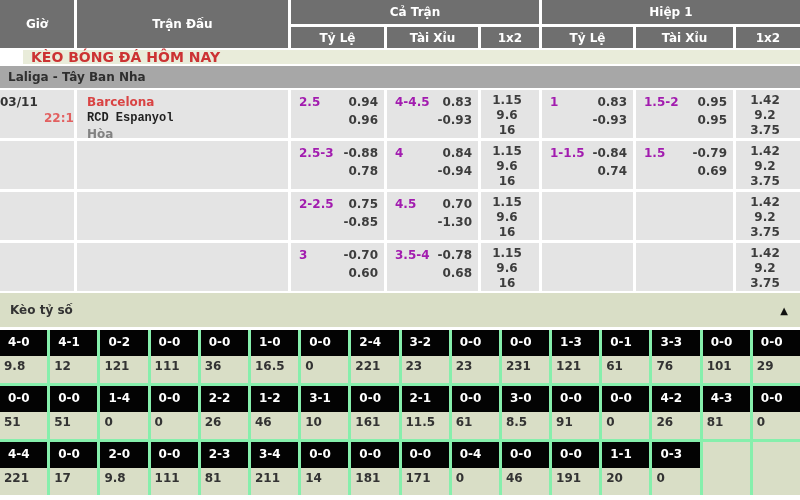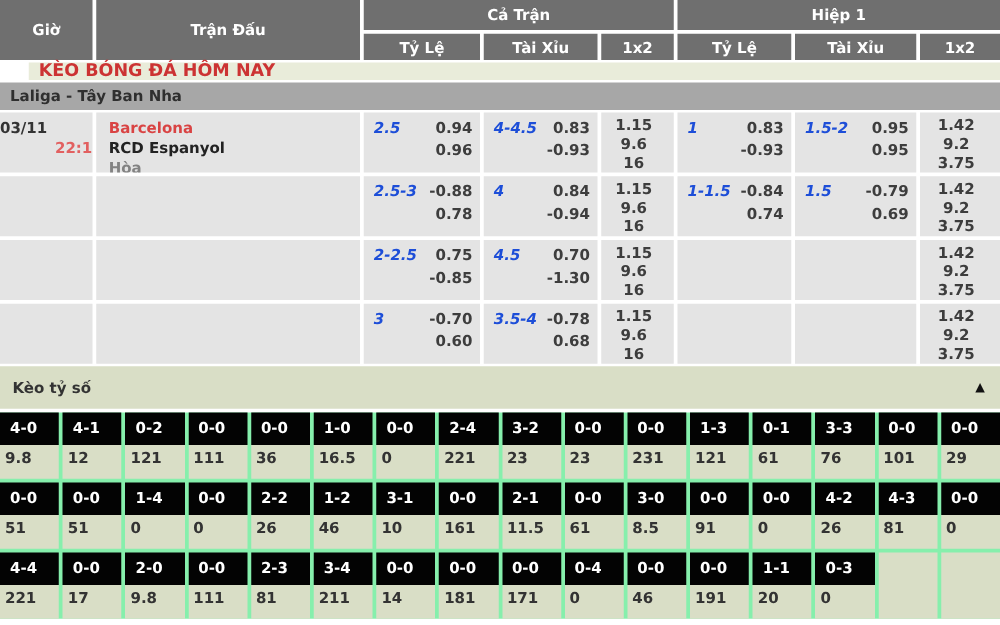--- a/index.html
+++ b/index.html
@@ -25,26 +25,26 @@
   
   .orows { margin-top: 2px; display: flex; flex-direction: column; gap: 3px; background: #fff; }
   .orow { display: grid; grid-template-columns: 74px 211px 93px 91px 58px 91px 97px 1fr;
           gap: 3px; height: 48px; }
   .cell { background: #e4e4e4; font-size: 12px; overflow: hidden; }
   .time { text-align: left; padding-top: 4px; line-height: 16px; }
   .date-txt { color: #333; }
   .time-txt { color: #e26060; margin-left: 44px; }
   .teams { padding: 4px 0 0 10px; line-height: 16px; }
   .home { color: #d94343; }
-  .away { color: #222; }
+  .away { color: #222; font-family: Liberation Mono, monospace; }
   .draw { color: #828282; }
   .hdp { padding: 3px 6px 0 8px; }
   .l1 { display: flex; justify-content: space-between; line-height: 18px; }
   .l2 { text-align: right; line-height: 19px; }
-  .hlabel { color: #1d4ed8; font-style: italic; }
+  .hlabel { color: #a21caf; }
   .hval { color: #3d3d3d; }
   .x2 { padding: 3px 6px 0 0; text-align: center; color: #3d3d3d; line-height: 15px; }
 
   
   .scorebar { margin-top: 2px; height: 34px; background: #d9dec6; color: #333; font-size: 12px;
               display: flex; align-items: center; justify-content: space-between; padding: 0 12px 0 10px; }
   .collapse { font-size: 10px; color: #111; cursor: pointer; }
   .sgrid { margin-top: 3px; display: flex; flex-direction: column; gap: 3px; background: #86efac; }
   .spair { display: grid; grid-template-columns: repeat(16, 1fr);
            grid-template-rows: 26px 27px; column-gap: 3px; row-gap: 0; }

